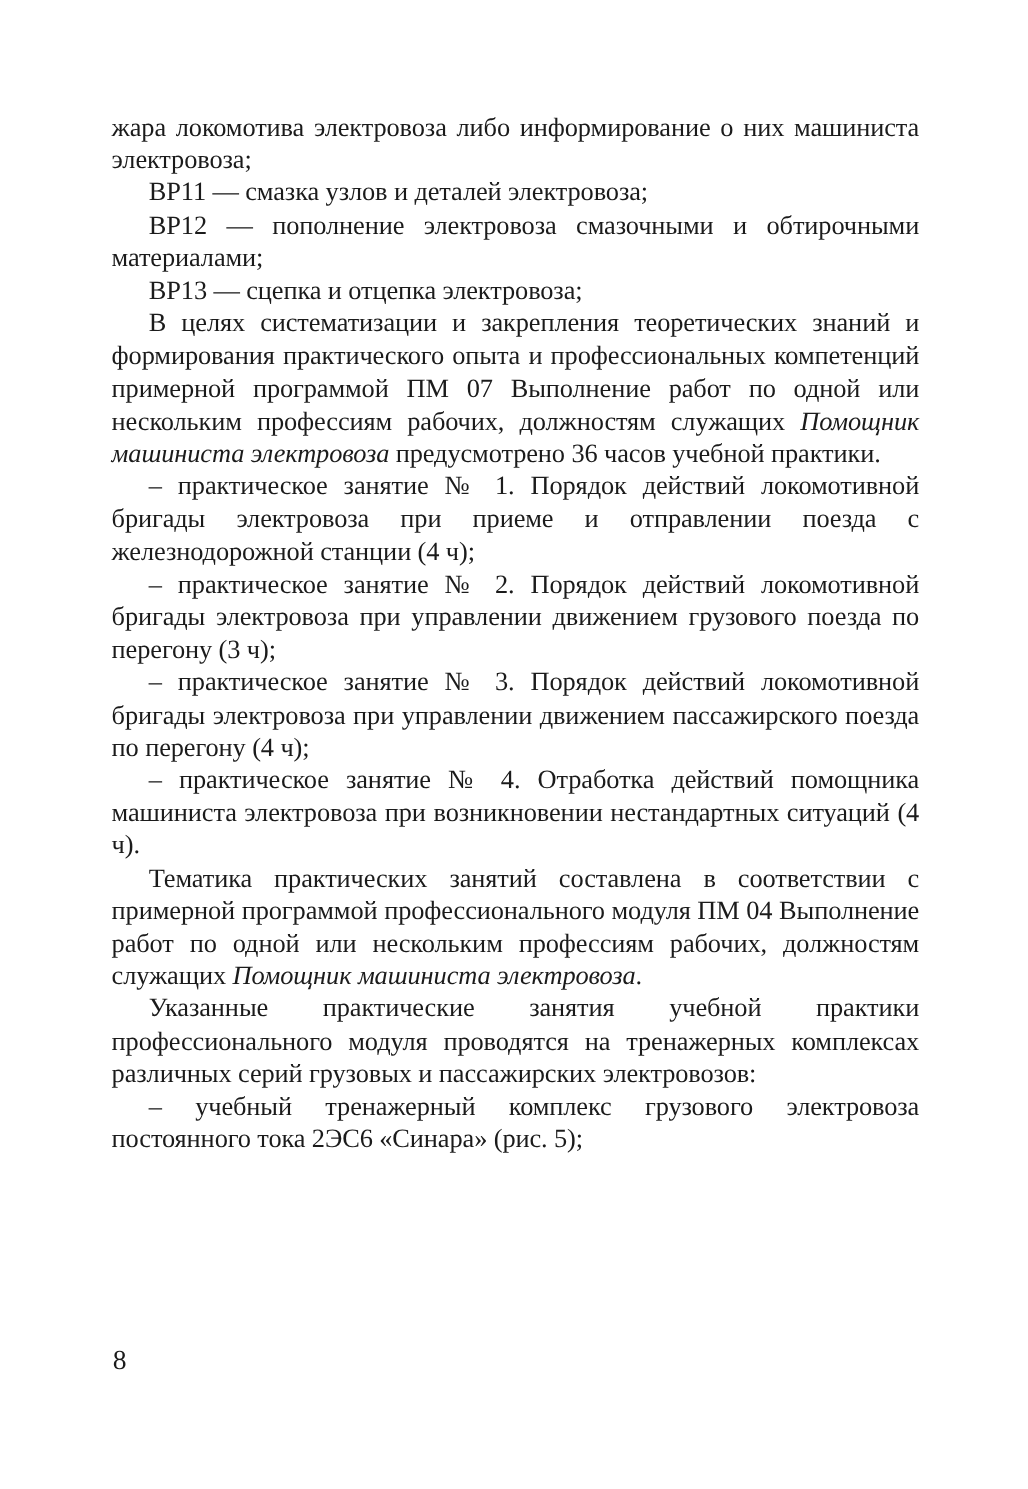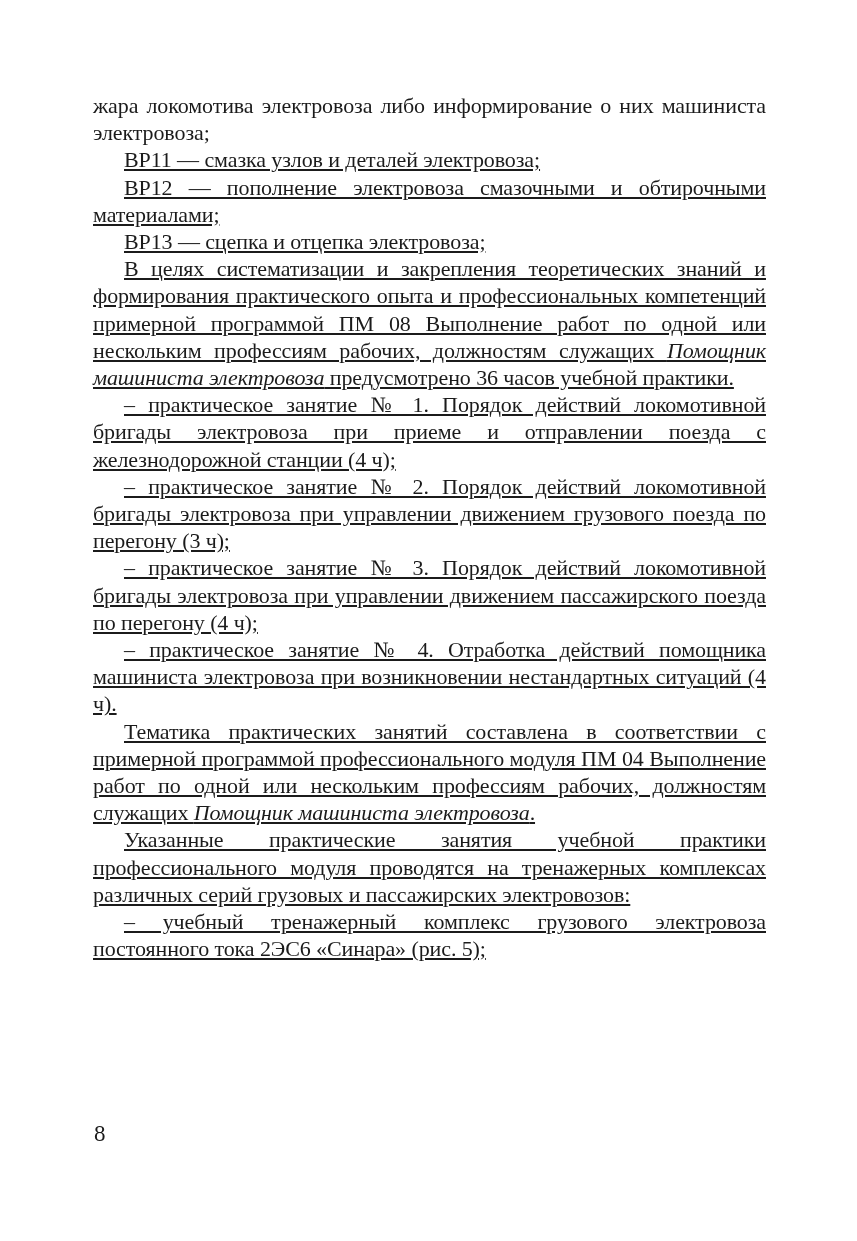--- a/index.html
+++ b/index.html
@@ -30,21 +30,20 @@
     line-height: 27.2px;
     text-align: justify;
     letter-spacing: -0.1px;
   }
   p.para {
     margin: 0;
     padding: 0;
   }
   p.para.indent {
     text-indent: 31px;
-    text-decoration: underline;
   }
   .italic {
     font-style: italic;
   }
   .page-number {
     position: absolute;
     left: 94px;
     top: 1117px;
     font-size: 23px;
     line-height: 34px;
@@ -53,21 +52,21 @@
 </style>
 </head>
 <body>
 
 <div class="page">
   <div class="text-block" id="text-block">
       <p class="para"><span>жара локомотива электровоза либо информирование о них машиниста электровоза;</span></p>
       <p class="para indent"><span>ВР11 — смазка узлов и деталей электровоза;</span></p>
       <p class="para indent"><span>ВР12 — пополнение электровоза смазочными и обтирочными материалами;</span></p>
       <p class="para indent"><span>ВР13 — сцепка и отцепка электровоза;</span></p>
-      <p class="para indent"><span>В целях систематизации и закрепления теоретических знаний и формирования практического опыта и профессиональных компетенций примерной программой ПМ 08 Выполнение работ по одной или нескольким профессиям рабочих, должностям служащих </span><span class="italic">Помощник машиниста электровоза</span><span> предусмотрено 36 часов учебной практики.</span></p>
+      <p class="para indent"><span>В целях систематизации и закрепления теоретических знаний и формирования практического опыта и профессиональных компетенций примерной программой ПМ 07 Выполнение работ по одной или нескольким профессиям рабочих, должностям служащих </span><span class="italic">Помощник машиниста электровоза</span><span> предусмотрено 36 часов учебной практики.</span></p>
       <p class="para indent"><span>– практическое занятие № 1. Порядок действий локомотивной бригады электровоза при приеме и отправлении поезда с железнодорожной станции (4 ч);</span></p>
       <p class="para indent"><span>– практическое занятие № 2. Порядок действий локомотивной бригады электровоза при управлении движением грузового поезда по перегону (3 ч);</span></p>
       <p class="para indent"><span>– практическое занятие № 3. Порядок действий локомотивной бригады электровоза при управлении движением пассажирского поезда по перегону (4 ч);</span></p>
       <p class="para indent"><span>– практическое занятие № 4. Отработка действий помощника машиниста электровоза при возникновении нестандартных ситуаций (4 ч).</span></p>
       <p class="para indent"><span>Тематика практических занятий составлена в соответствии с примерной программой профессионального модуля ПМ 04 Выполнение работ по одной или нескольким профессиям рабочих, должностям служащих </span><span class="italic">Помощник машиниста электровоза</span><span>.</span></p>
       <p class="para indent"><span>Указанные практические занятия учебной практики профессионального модуля проводятся на тренажерных комплексах различных серий грузовых и пассажирских электровозов:</span></p>
       <p class="para indent"><span>– учебный тренажерный комплекс грузового электровоза постоянного тока 2ЭС6 «Синара» (рис. 5);</span></p>
     </div>
   <div class="page-number">8</div>
 </div>

